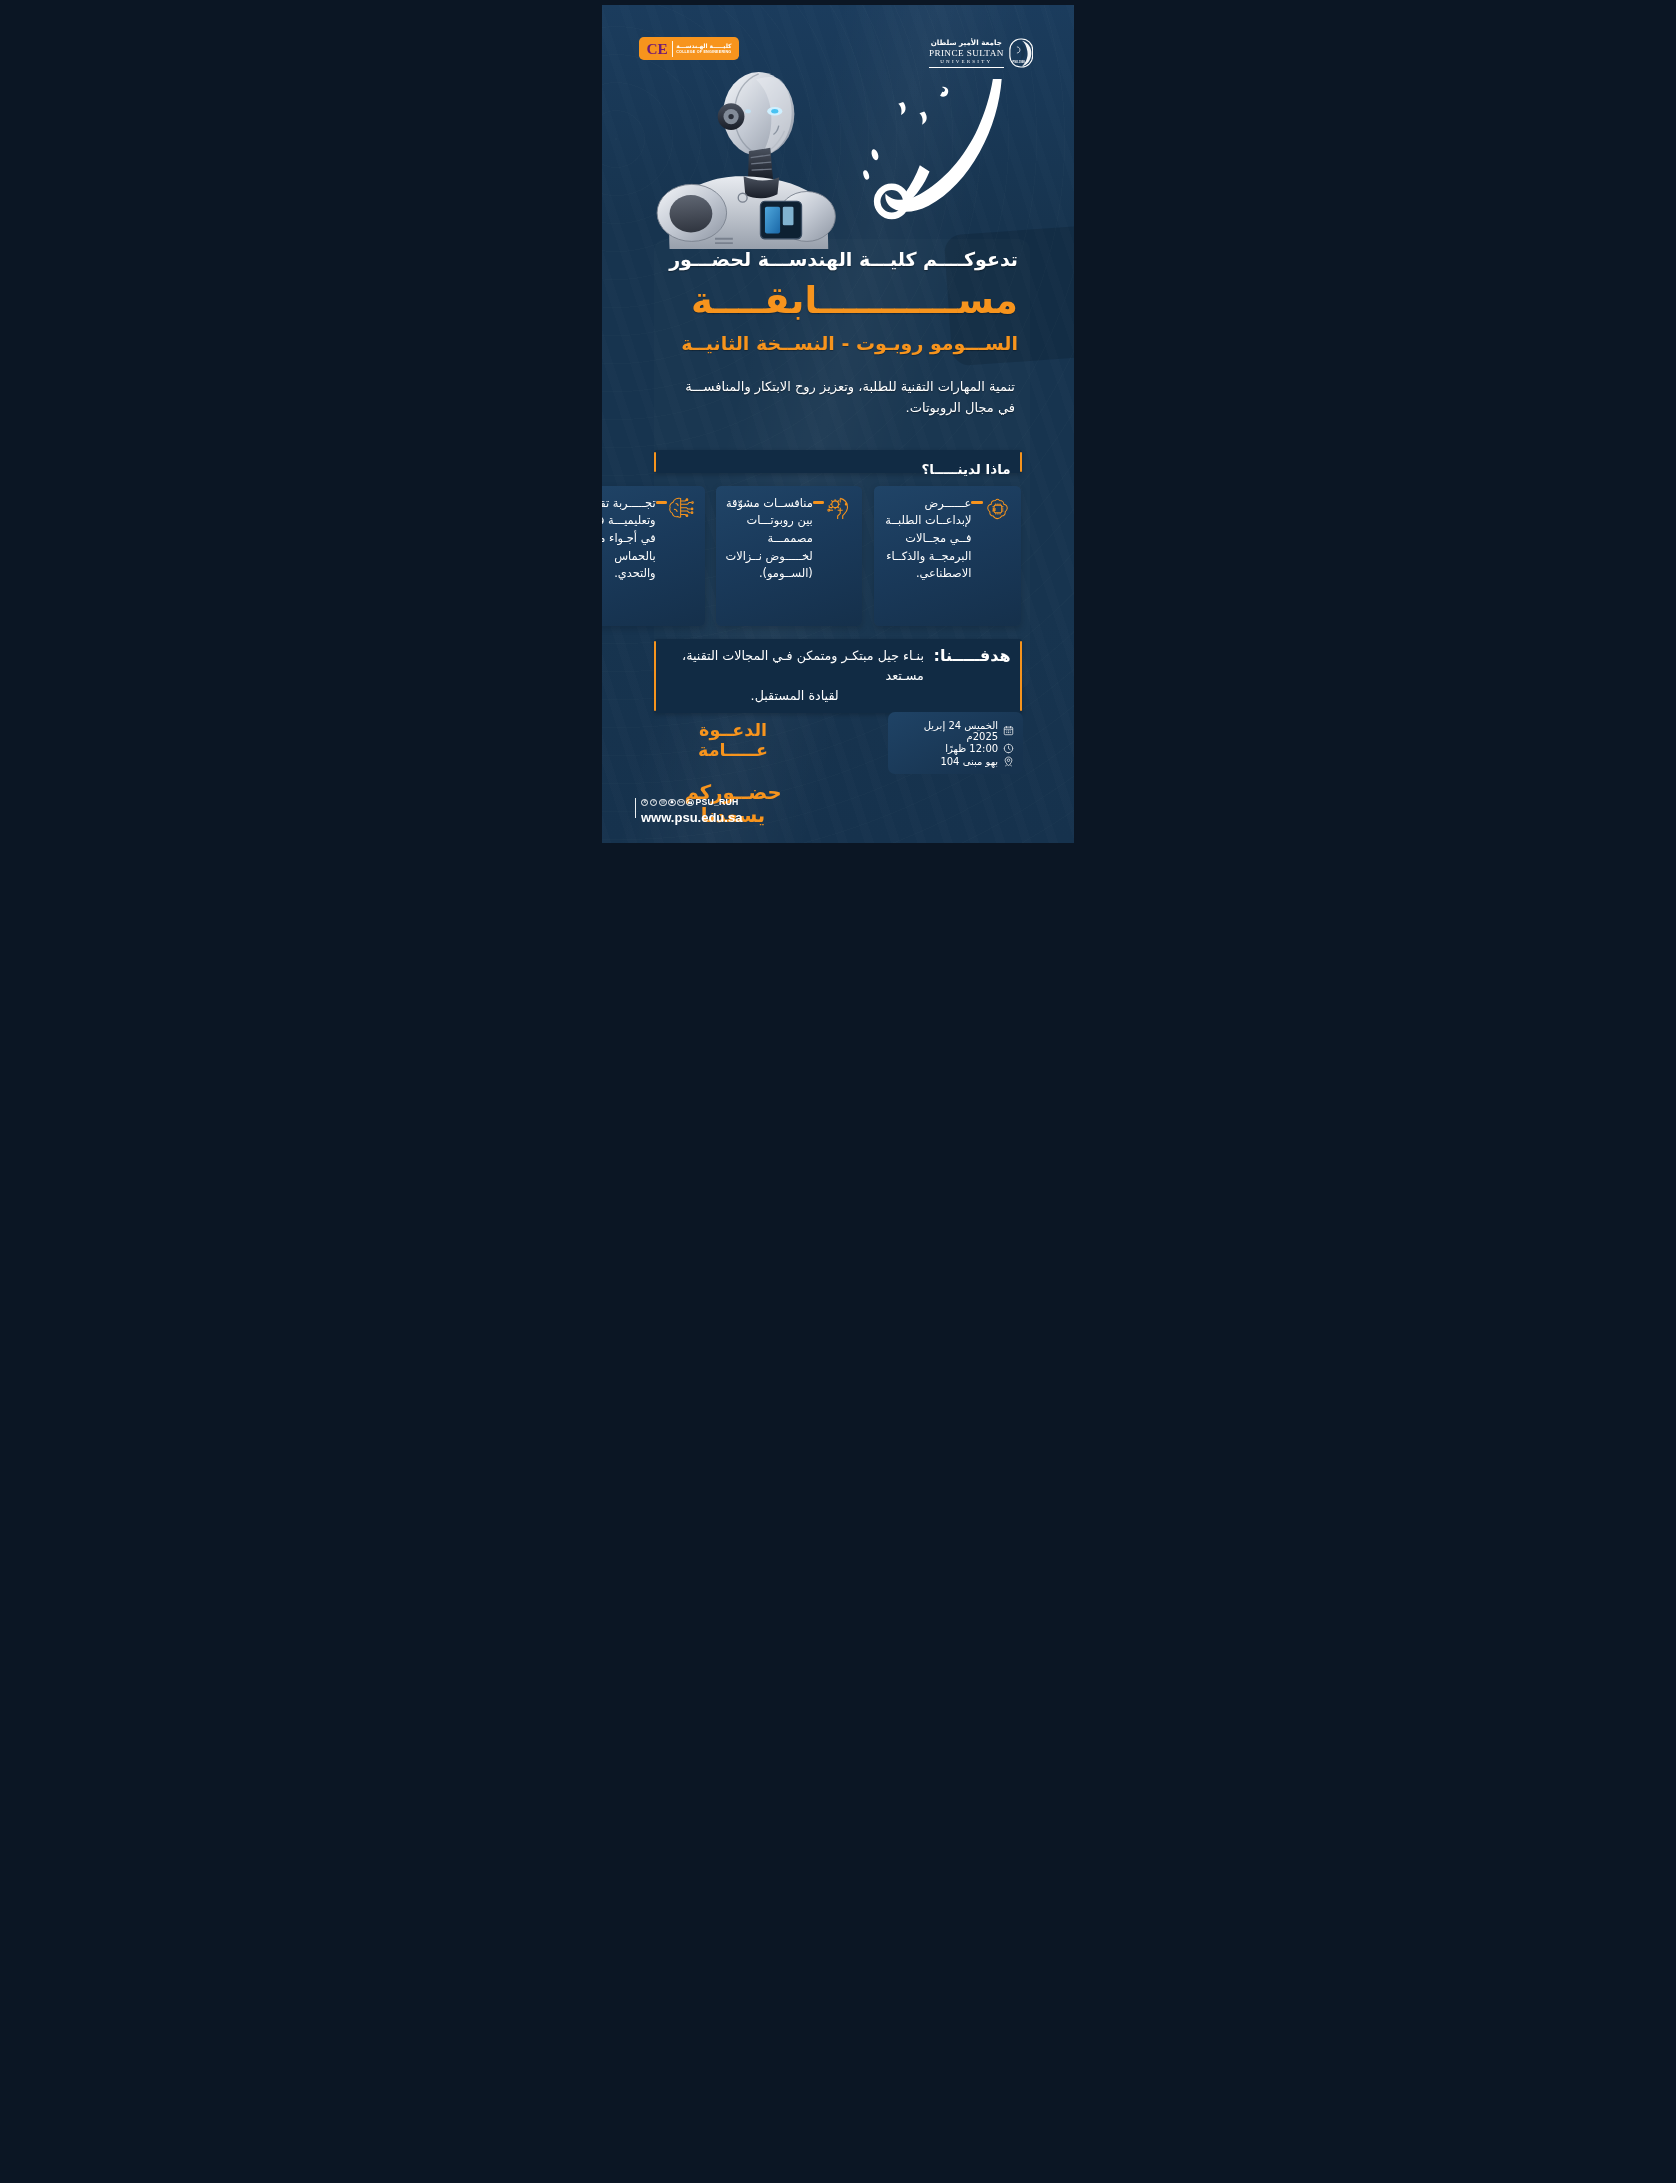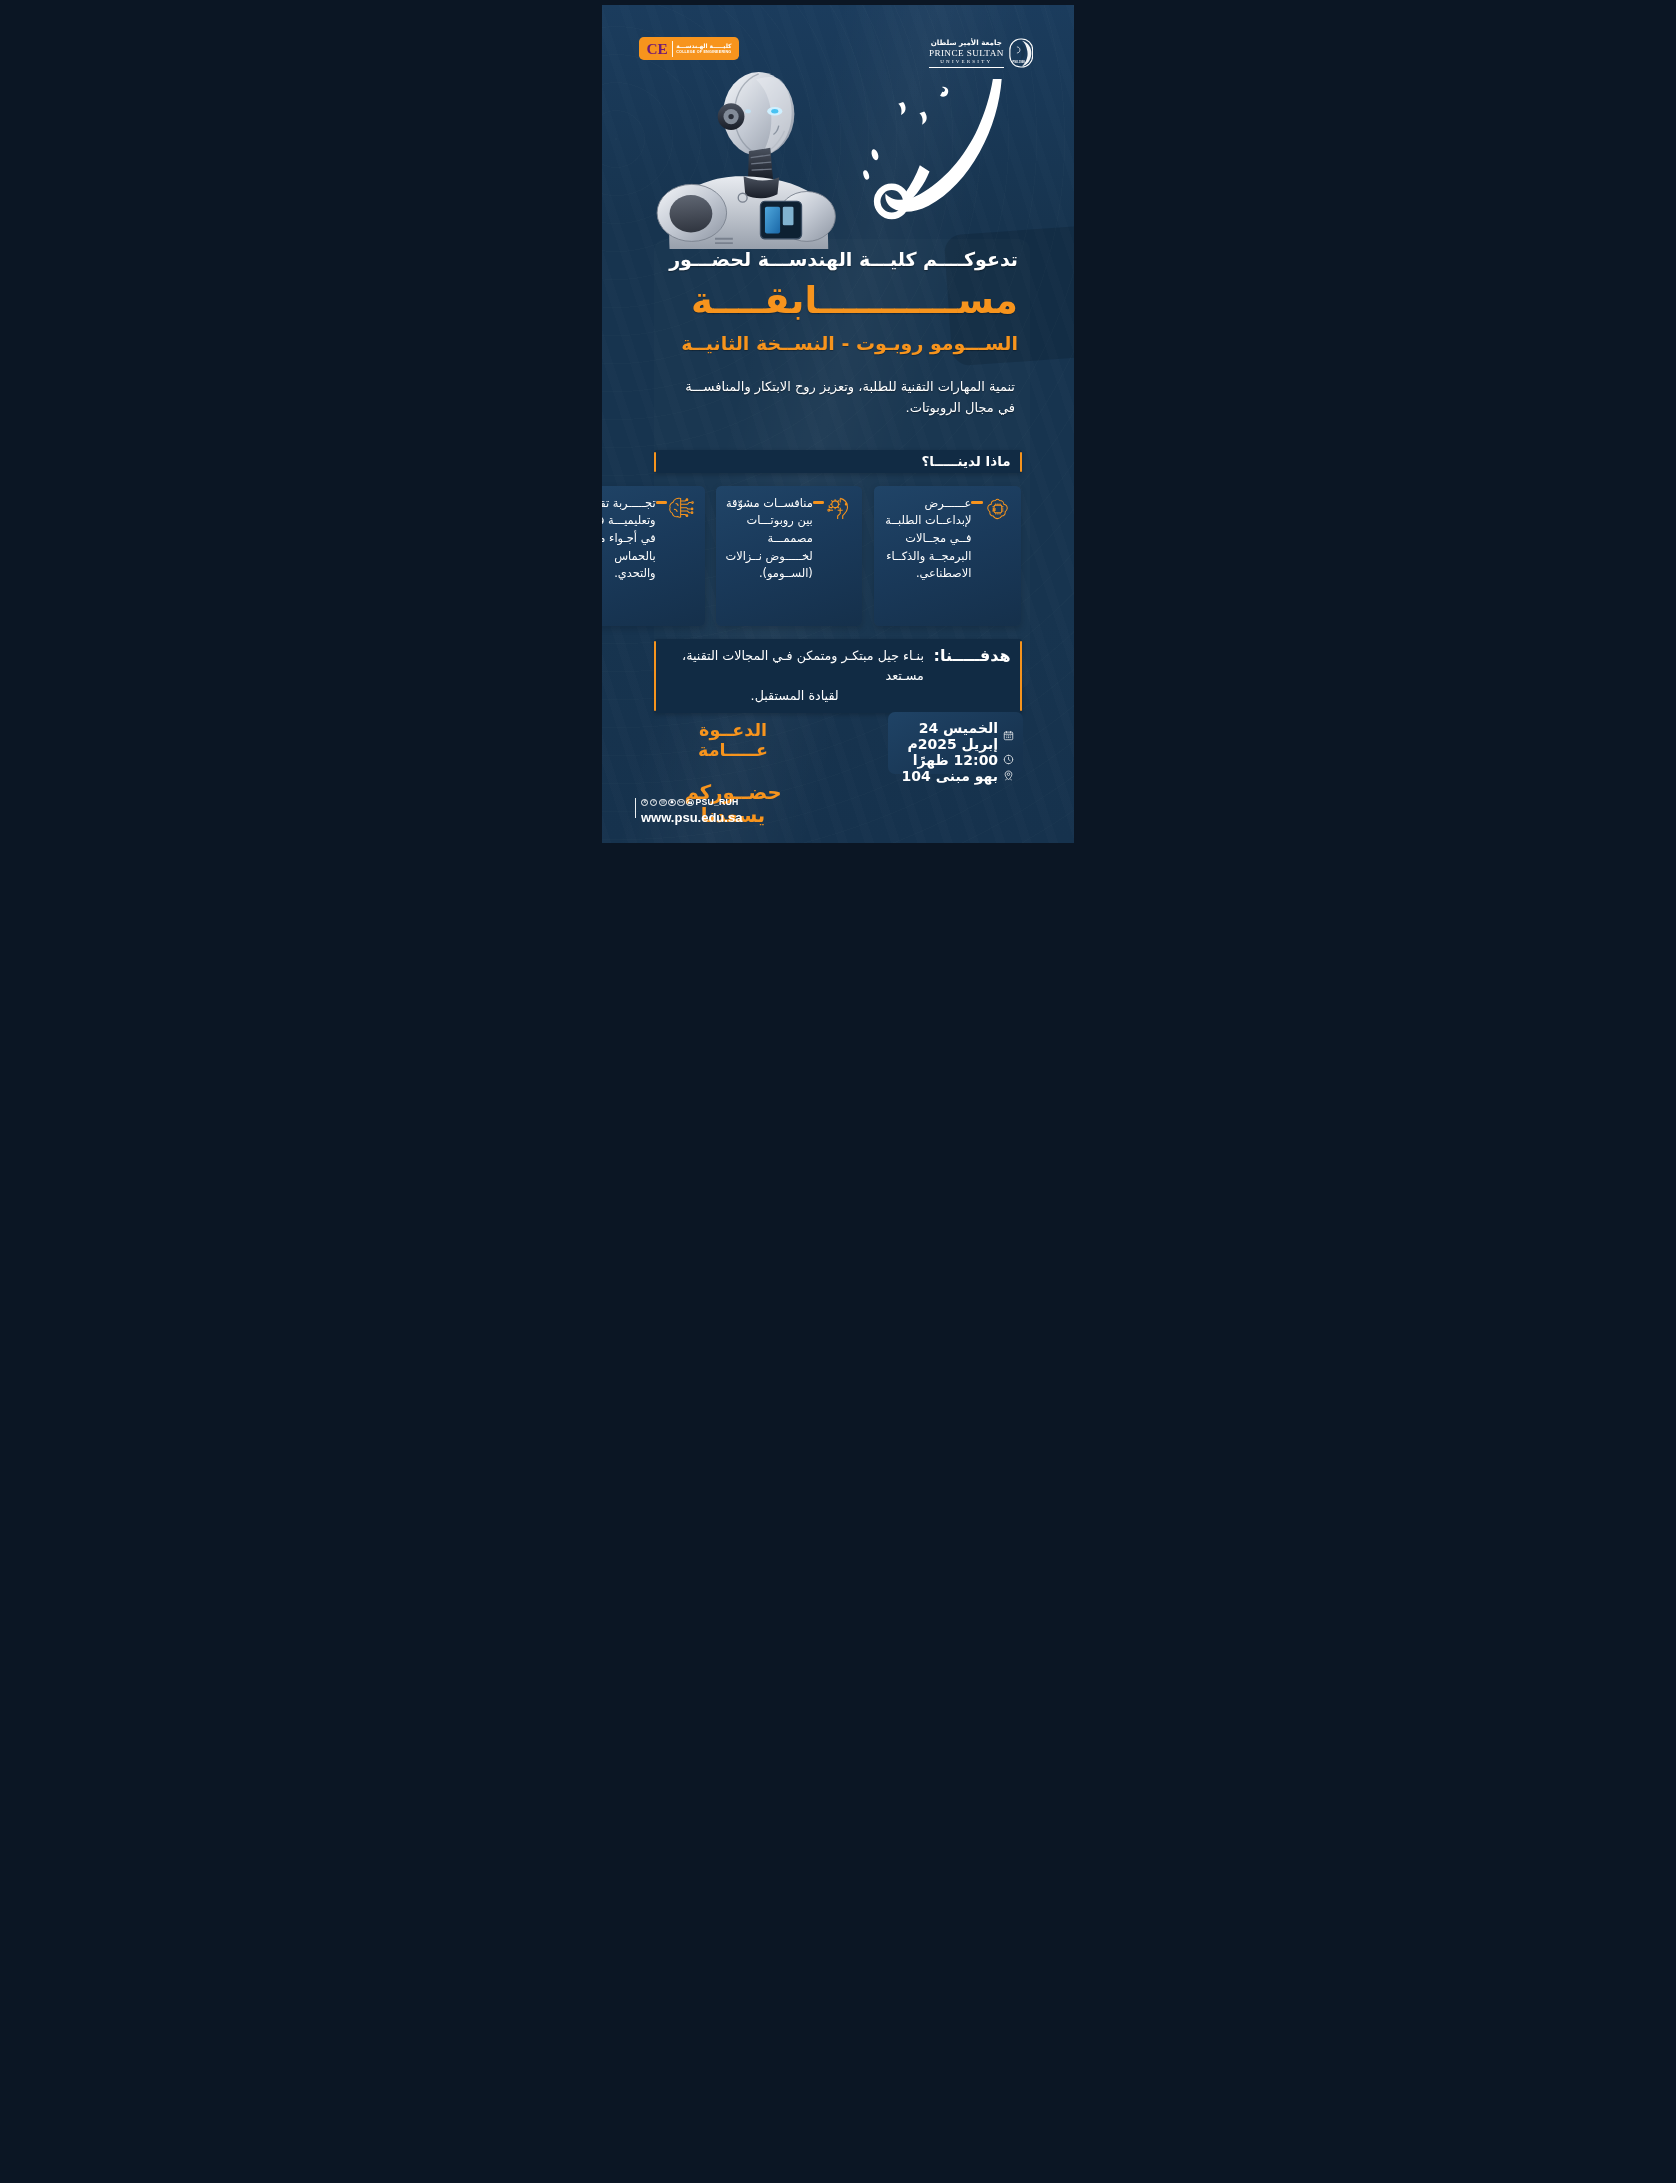--- a/index.html
+++ b/index.html
@@ -54,21 +54,21 @@
     text-shadow:0 0.9px 0.9px rgba(0,0,0,.3);}
   .tagline{left:61px;top:372px;width:352px;font-size:13px;line-height:1.58;text-align:right;
     text-shadow:0 0.9px 1.3px rgba(0,0,0,.4);}
 
   
   .section-bar{left:52px;top:445px;width:368px;height:23px;background:#112B44;border-radius:3.1px;
     box-shadow:0 1.7px 4.4px rgba(0,0,0,.18);}
   .section-bar::before,.section-bar::after{content:"";position:absolute;top:1.7px;bottom:1.7px;width:2.2px;border-radius:1.3px;background:#F7941D;}
   .section-bar::before{left:0;}
   .section-bar::after{right:0;}
-  .section-title{position:absolute;right:11.4px;top:0;line-height:23px;font-size:13.5px;font-weight:700;}
+  .section-title{position:absolute;right:11.4px;top:8px;line-height:23px;font-size:13.5px;font-weight:700;}
 
   
   .cards{left:52px;top:481px;width:367px;display:flex;direction:rtl;gap:11.4px;align-items:stretch;}
   .card{flex:1;min-height:140px;border-radius:5.2px;padding:8.7px 8.7px 7px;
     background:linear-gradient(160deg,#204467 0%,#1A3A5B 45%,#15304B 100%);
     display:flex;flex-direction:row;align-items:flex-start;box-shadow:0 2.6px 6.1px rgba(0,0,0,.15);}
   .card-icon{width:27px;height:27px;margin:0 1.7px 0 0;flex:none;}
   .card-divider{width:45px;height:2.2px;background:#F7941D;border-radius:1.3px;margin:6.5px 0.9px 5.7px 0;}
   .card-text{font-size:11.4px;line-height:1.54;text-align:right;direction:rtl;}
 
@@ -86,21 +86,21 @@
 
   
   .invite-general{left:61px;top:715px;width:140px;text-align:center;color:#F7941D;direction:rtl;}
   .ig1{font-size:17.5px;font-weight:700;}
   .ig2{font-size:19.6px;font-weight:800;margin-top:21px;}
   .info-card{left:286px;top:707px;width:135px;height:62px;border-radius:7px;
     background:linear-gradient(150deg,#1F4366 0%,#17334F 85%);
     padding:7.4px 8.7px;display:flex;flex-direction:column;justify-content:space-between;direction:rtl;}
   .info-row{display:flex;align-items:center;gap:5.2px;}
   .info-icon{width:11px;height:11px;flex:none;}
-  .info-text{font-size:14px;font-weight:700;}
+  .info-text{font-size:10px;font-weight:400;}
 
   
   .f-line{left:33px;top:793px;width:1.1px;height:19.6px;background:#fff;opacity:.92;}
   .f-social{left:39px;top:793px;display:flex;align-items:center;gap:1.7px;height:8.3px;}
   .s-ic{width:7.4px;height:7.4px;border:0.6px solid #fff;border-radius:50%;display:flex;align-items:center;
     justify-content:center;color:#fff;font-size:3.7px;font-weight:700;font-family:"Liberation Sans",sans-serif;flex:none;}
   .f-handle{font-size:8.7px;font-weight:700;margin-right:3.9px;letter-spacing:0.2px;font-family:"Liberation Sans",sans-serif;}
   .f-url{left:39px;top:805px;font-size:13px;font-weight:600;font-family:"Liberation Sans",sans-serif;}
 </style>
 </head>

